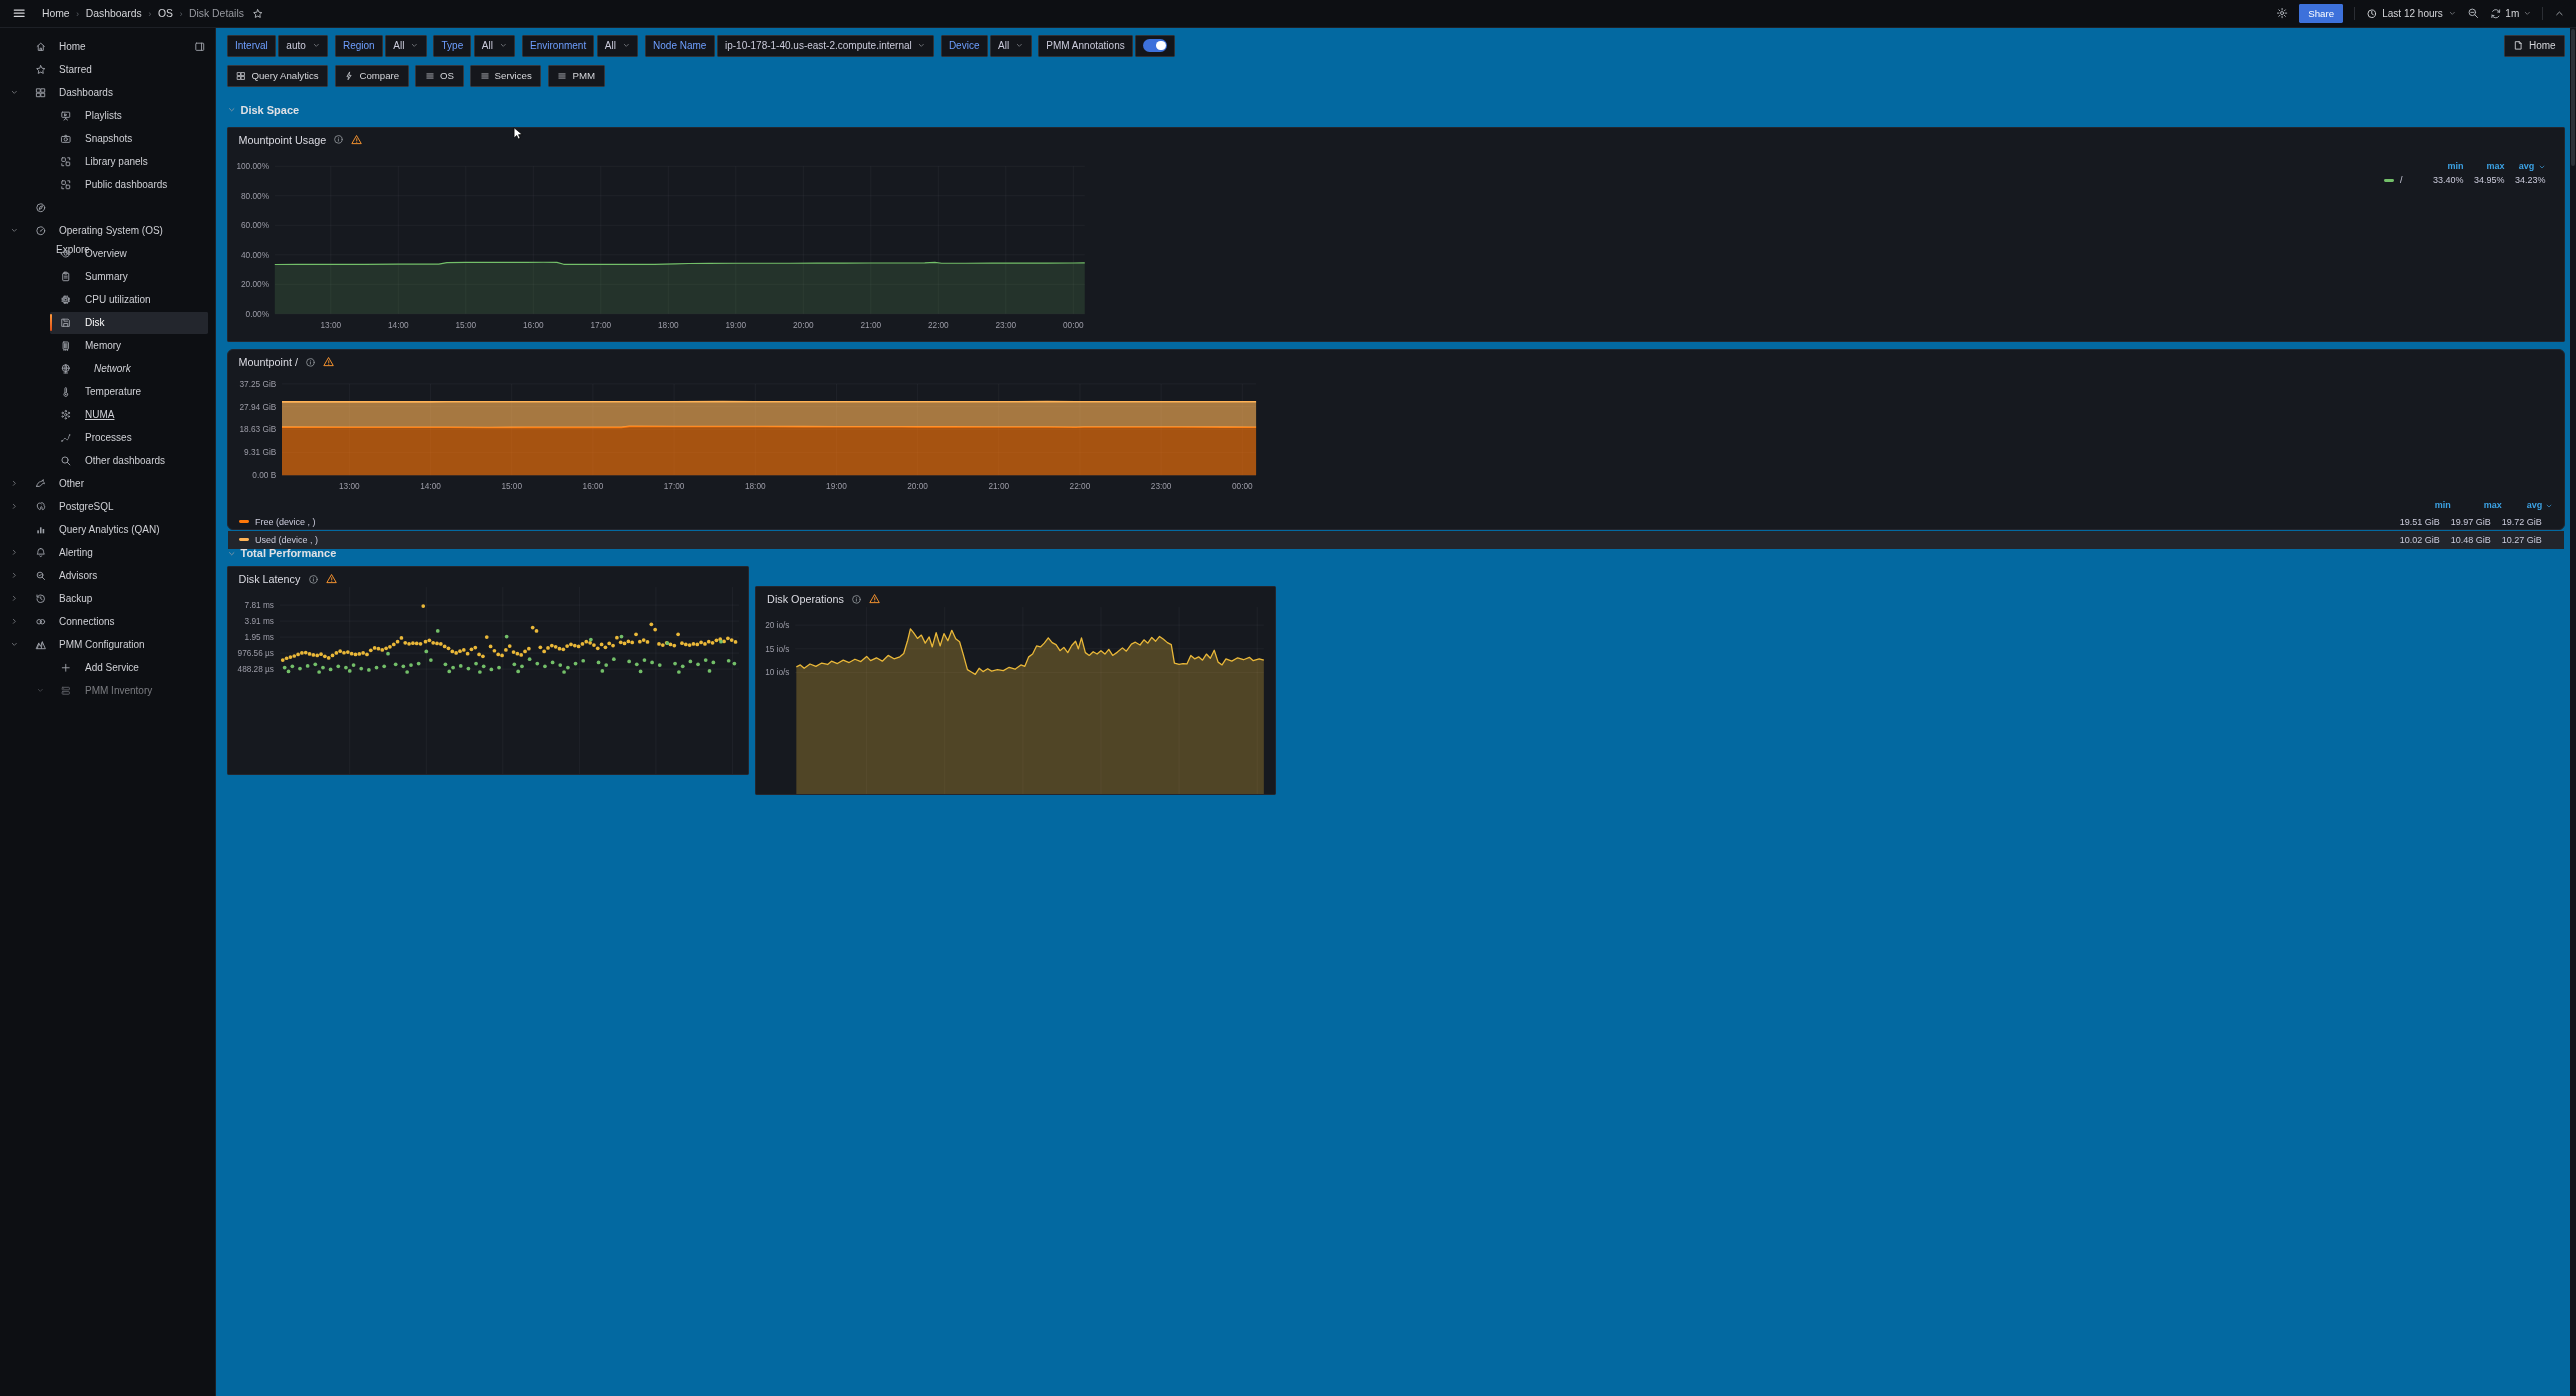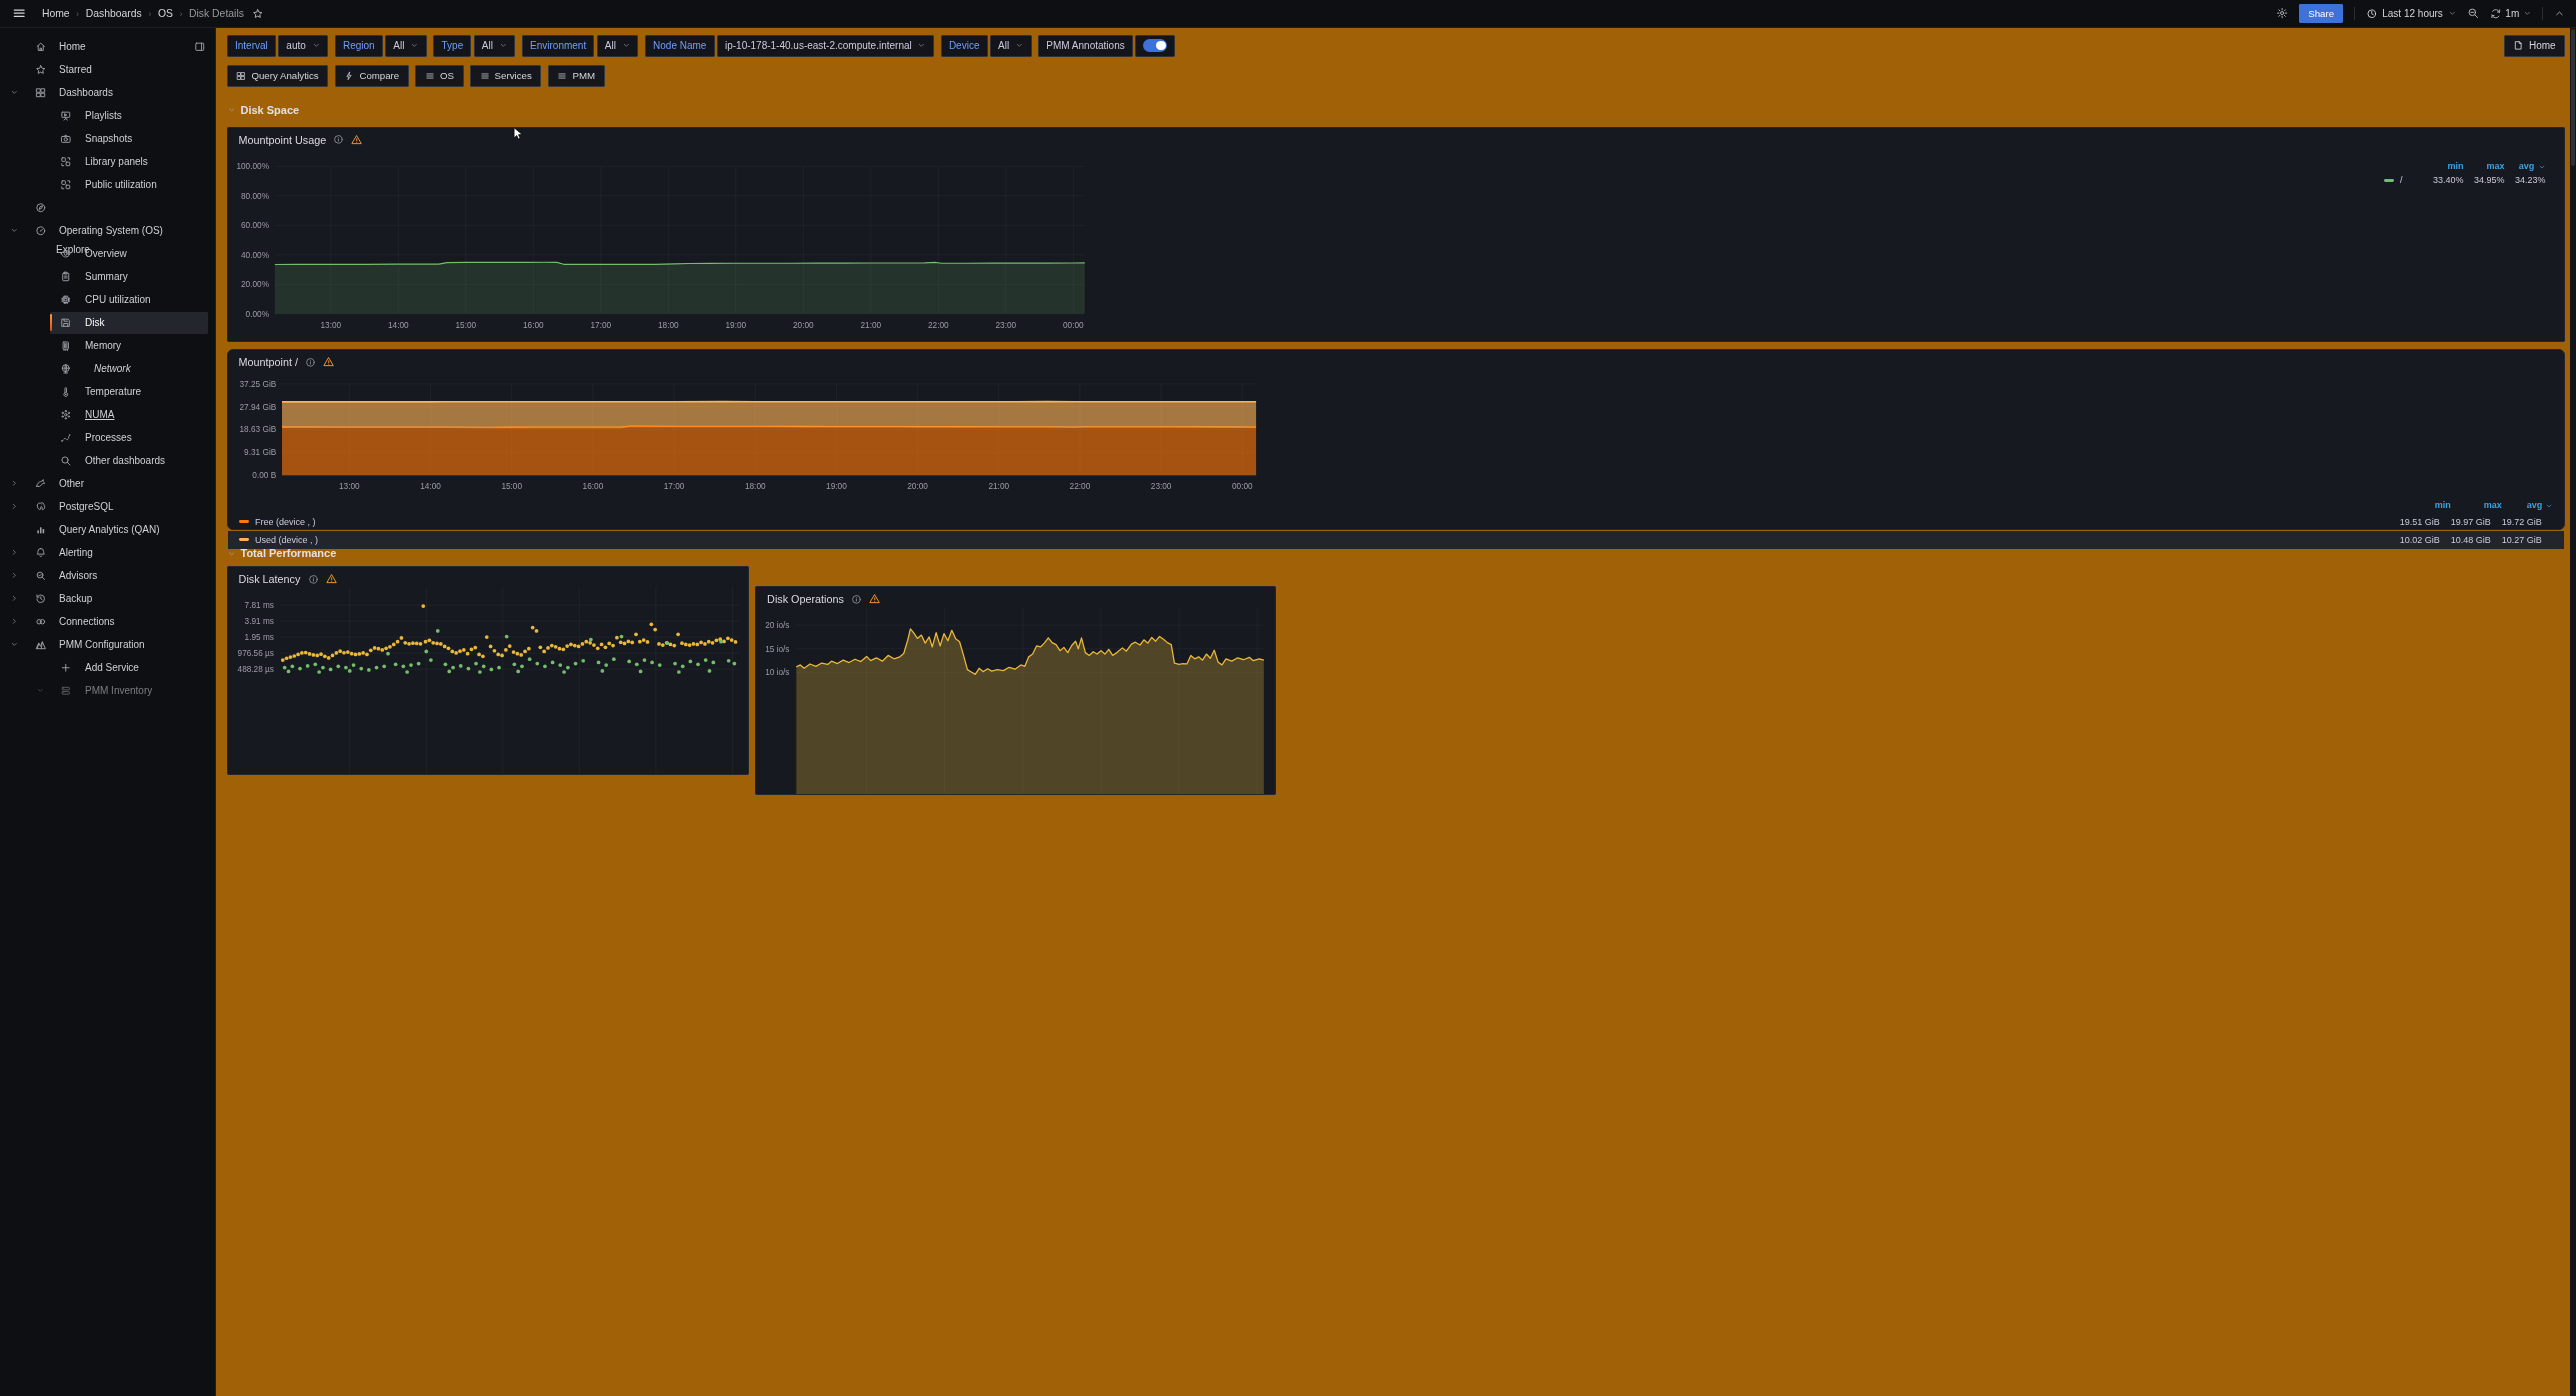--- a/index.html
+++ b/index.html
@@ -30,21 +30,21 @@
   .srow .sic{position:absolute;top:5.8px;color:#9da1a8;z-index:1;}
   .srow .slabel{position:absolute;top:0;line-height:23px;font-size:10px;color:#d0d1d6;z-index:1;white-space:nowrap;}
   .srow .trail{position:absolute;right:10px;top:5.8px;color:#9da1a8;z-index:1;}
   .srow.active::before{content:'';position:absolute;left:50px;right:7.2px;top:0.7px;bottom:0.7px;
     background:#23262d;border-radius:1.4px;}
   .srow.active::after{content:'';position:absolute;left:50px;width:2.2px;top:2.9px;bottom:2.9px;border-radius:1.4px;
     background:linear-gradient(180deg,#ff9a3d,#e04f16);}
   .srow.active .slabel{color:#ffffff;}
   .srow.faded{opacity:.55;}
   
-  .main{position:absolute;top:28px;left:216px;right:0;bottom:0;padding:6.5px 10.8px 0 10.8px;background:#a16207;}
+  .main{position:absolute;top:28px;left:216px;right:0;bottom:0;padding:6.5px 10.8px 0 10.8px;background:#0369a1;}
   .filters{display:flex;align-items:center;}
   .fgroup{display:flex;gap:2.2px;margin-right:6.5px;}
   .fbox{height:22px;display:flex;align-items:center;gap:4.3px;padding:0 7.2px;background:#13151a;
     border:0.7px solid #2f3237;border-radius:1.4px;font-size:10px;white-space:nowrap;}
   .flabel{color:#6E9FFF;}
   .fvalue{color:#ccccdc;cursor:pointer;}
   .fvalue .chev{color:#8e9297;margin-left:1.4px;}
   .toggle-box{cursor:pointer;}
   .toggle{width:24px;height:12.2px;border-radius:6.5px;background:#3D71DB;position:relative;}
   .toggle::after{content:'';position:absolute;right:1.4px;top:1.4px;width:9.4px;height:9.4px;border-radius:50%;background:#fff;}
@@ -198,21 +198,21 @@
           <path d="M10.8 2.5h2.7v2.7M5.2 13.5H2.5v-2.7"></path>
         </svg></span>
       <span class="slabel" style="left: 85px;">Library panels</span>
     </div>
     <div class="srow">
       <span class="sic ic" style="left: 60px;"><svg width="11.5" height="11.5" viewBox="0 0 16 16" fill="none" stroke="currentColor" stroke-width="1.3" stroke-linecap="round" stroke-linejoin="round">
           <rect x="2.5" y="2.5" width="5" height="5" rx="0.8"></rect>
           <rect x="8.5" y="8.5" width="5" height="5" rx="0.8"></rect>
           <path d="M10.8 2.5h2.7v2.7M5.2 13.5H2.5v-2.7"></path>
         </svg></span>
-      <span class="slabel" style="left: 85px;">Public utilization</span>
+      <span class="slabel" style="left: 85px;">Public dashboards</span>
     </div>
     <div class="srow">
       <span class="sic ic" style="left: 35px;"><svg width="11.5" height="11.5" viewBox="0 0 16 16" fill="none" stroke="currentColor" stroke-width="1.3" stroke-linecap="round" stroke-linejoin="round">
           <circle cx="8" cy="8" r="5.5"></circle>
           <path d="M10.3 5.7L9 9 5.7 10.3 7 7z"></path>
         </svg></span>
       <span class="slabel" style="left: 56px; margin-top: 42px;">Explore</span>
     </div>
     <div class="srow">
       <span class="chev ic" style="left: 10px;"><svg width="8.6" height="8.6" viewBox="0 0 16 16" fill="none" stroke="currentColor" stroke-width="1.3" stroke-linecap="round" stroke-linejoin="round">

